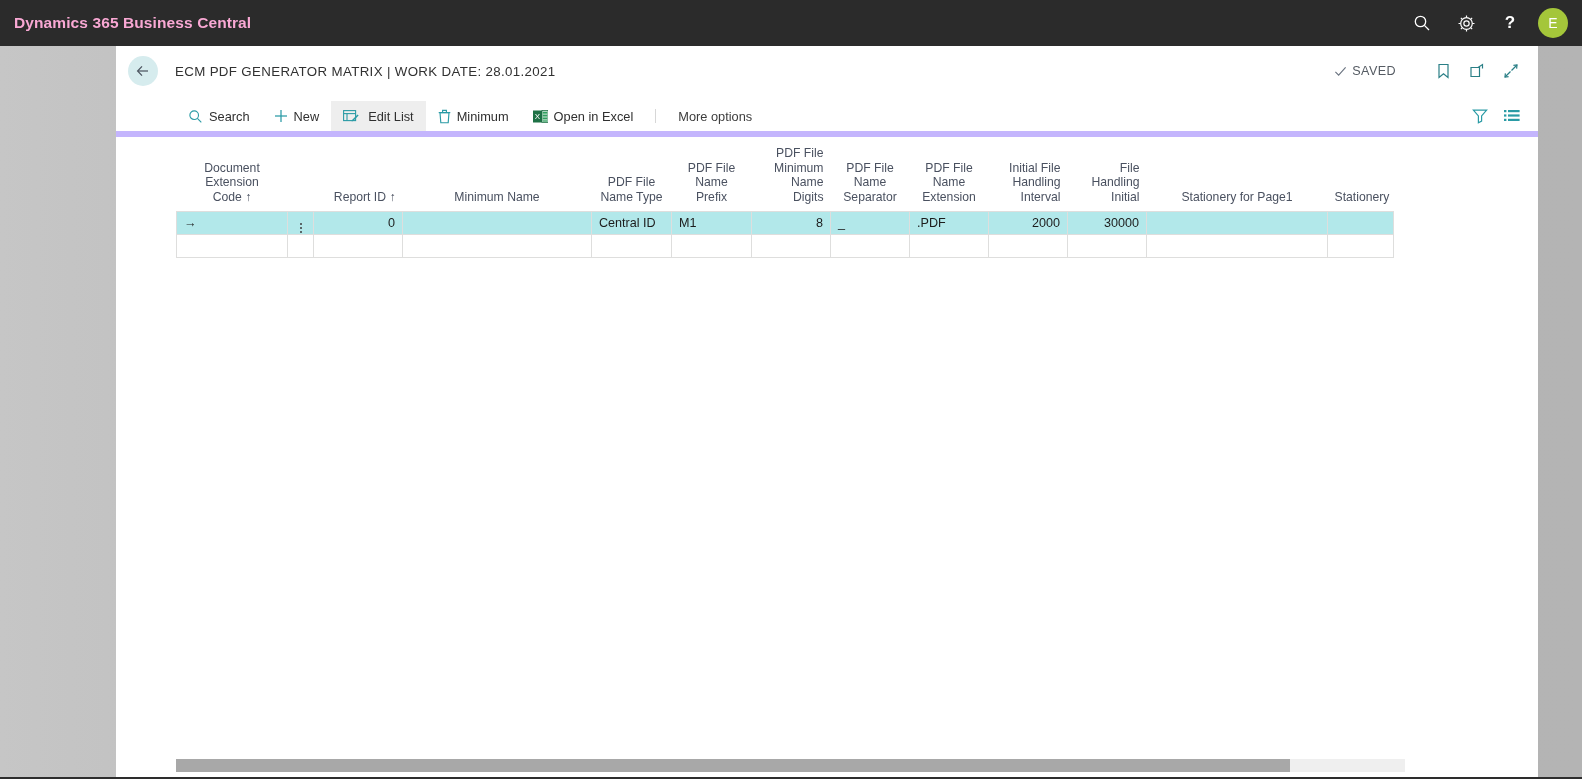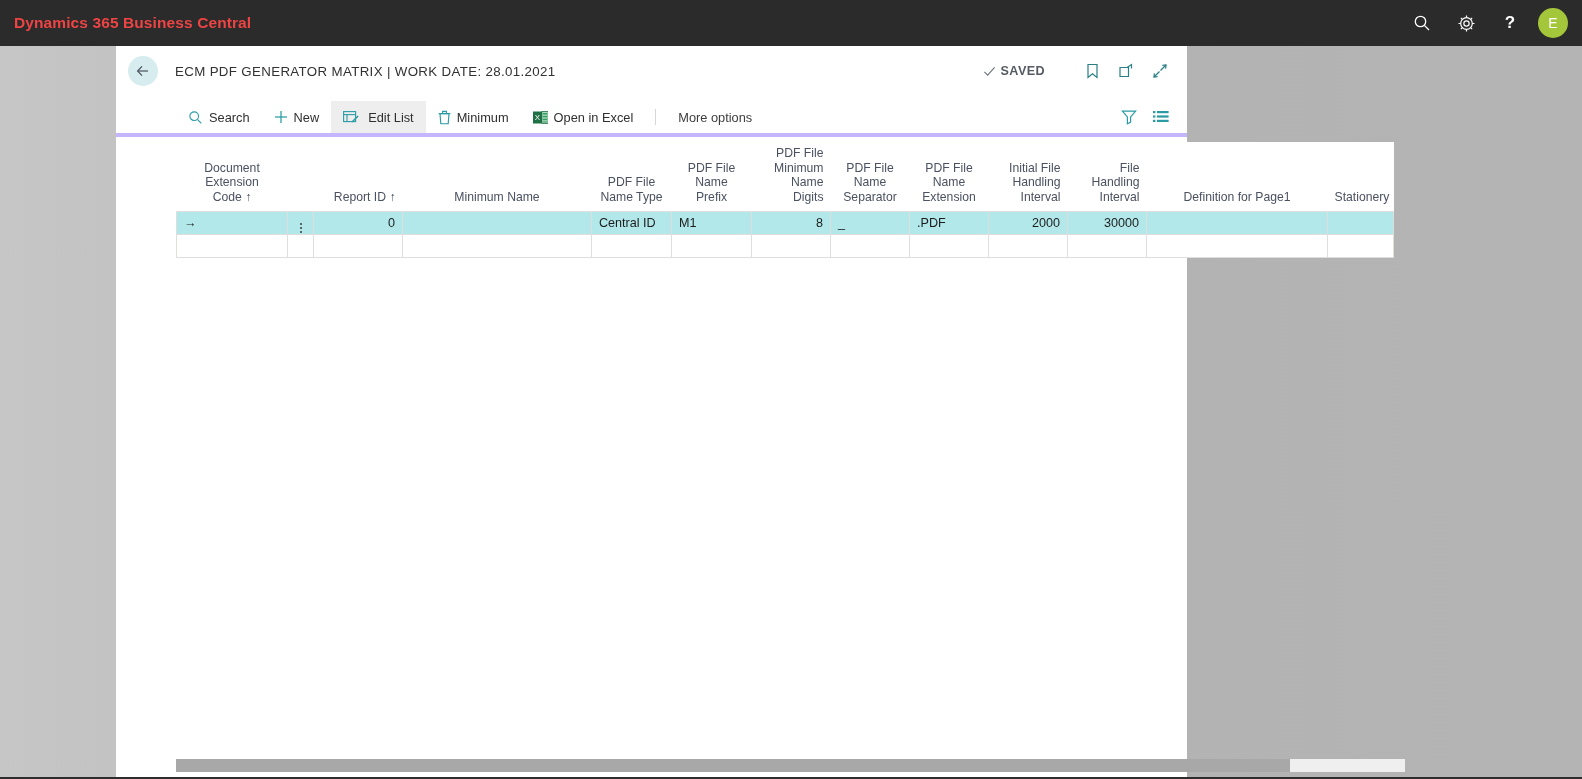--- a/index.html
+++ b/index.html
@@ -12,21 +12,21 @@
     background: linear-gradient(to right, #c6c6c6 0%, #b2b2b2 45%, #b4b4b4 100%);
     position: relative;
   }
 
   
   #topbar {
     position: absolute; left: 0; top: 0; width: 1582px; height: 46px;
     background: #2b2b2b; display: flex; align-items: center;
   }
   #app-title {
-    color: #ef4444; font-size: 15.5px; font-weight: bold;
+    color: #f9a8d4; font-size: 15.5px; font-weight: bold;
     margin-left: 14px; letter-spacing: .1px;
   }
   #topbar-right {
     margin-left: auto; display: flex; align-items: center; height: 46px;
   }
   .tb-btn {
     width: 44px; height: 46px; display: flex; align-items: center;
     justify-content: center; cursor: pointer;
   }
   .tb-btn svg { display: block; }
@@ -34,55 +34,55 @@
     width: 30px; height: 30px; border-radius: 50%;
     background: #a4c63a; color: #ffffff; font-size: 14px;
     display: flex; align-items: center; justify-content: center;
     margin-left: 6px; margin-right: 14px; cursor: pointer;
     font-family: "Liberation Sans", sans-serif;
   }
 
   
   #page {
     position: absolute; left: 116px; top: 46px;
-    width: 1071px; height: 733px; background: #ffffff;
+    width: 1422px; height: 733px; background: #ffffff;
   }
 
   
   #page-header {
     position: relative; height: 50px; display: flex; align-items: center;
     padding-left: 12px;
   }
   #back-circle {
     width: 30px; height: 30px; border-radius: 50%;
     background: #d6ecee; display: flex; align-items: center;
     justify-content: center; cursor: pointer; flex: 0 0 auto;
   }
   #page-title {
     font-size: 13.3px; color: #313131; letter-spacing: .35px;
     margin-left: 17px; white-space: nowrap;
   }
   #header-right {
-    margin-left: auto; display: flex; align-items: center; padding-right: 12px; font-weight: bold;
+    margin-left: auto; display: flex; align-items: center; padding-right: 12px;
   }
   #saved-chip {
     display: flex; align-items: center; gap: 5px;
     color: #555b63; font-size: 12.6px; letter-spacing: .4px;
     margin-right: 28px;
   }
   .hdr-icon {
     width: 30px; height: 30px; display: flex; align-items: center;
     justify-content: center; cursor: pointer; margin-left: 4px;
   }
 
   
   #cmdbar {
     position: relative; height: 36px; margin: 5px 0 0 0;
     display: flex; align-items: stretch;
-    border-bottom: 4px solid #c4b5fd;
+    border-bottom: 6px solid #c4b5fd;
   }
   .cmd {
     display: flex; align-items: center; gap: 6px;
     padding: 0 12px; font-size: 12.8px; color: #2f2f2f;
     cursor: pointer; white-space: nowrap;
   }
   .cmd:first-child { margin-left: 60px; }
   .cmd.active { background: #eeeeee; gap: 9px; }
   .cmd-sep {
     width: 1px; background: #d7d7d7; margin: 8px 10px;
@@ -353,24 +353,24 @@
 Extension</span>
             </th>
           <th class="num">
               <span class="hl">Initial File
 Handling
 Interval</span>
             </th>
           <th class="num">
               <span class="hl">File
 Handling
-Interval</span>
-            </th>
-          <th>
-              <span class="hl">Definition for Page1</span>
+Initial</span>
+            </th>
+          <th>
+              <span class="hl">Stationery for Page1</span>
             </th>
           <th class="num">
               <span class="hl">Stationery</span>
             </th>
         </tr>
       </thead>
       <tbody>
         <tr class="selrow">
           <td class="arrow-cell">→</td>
           <td class="ctr">

